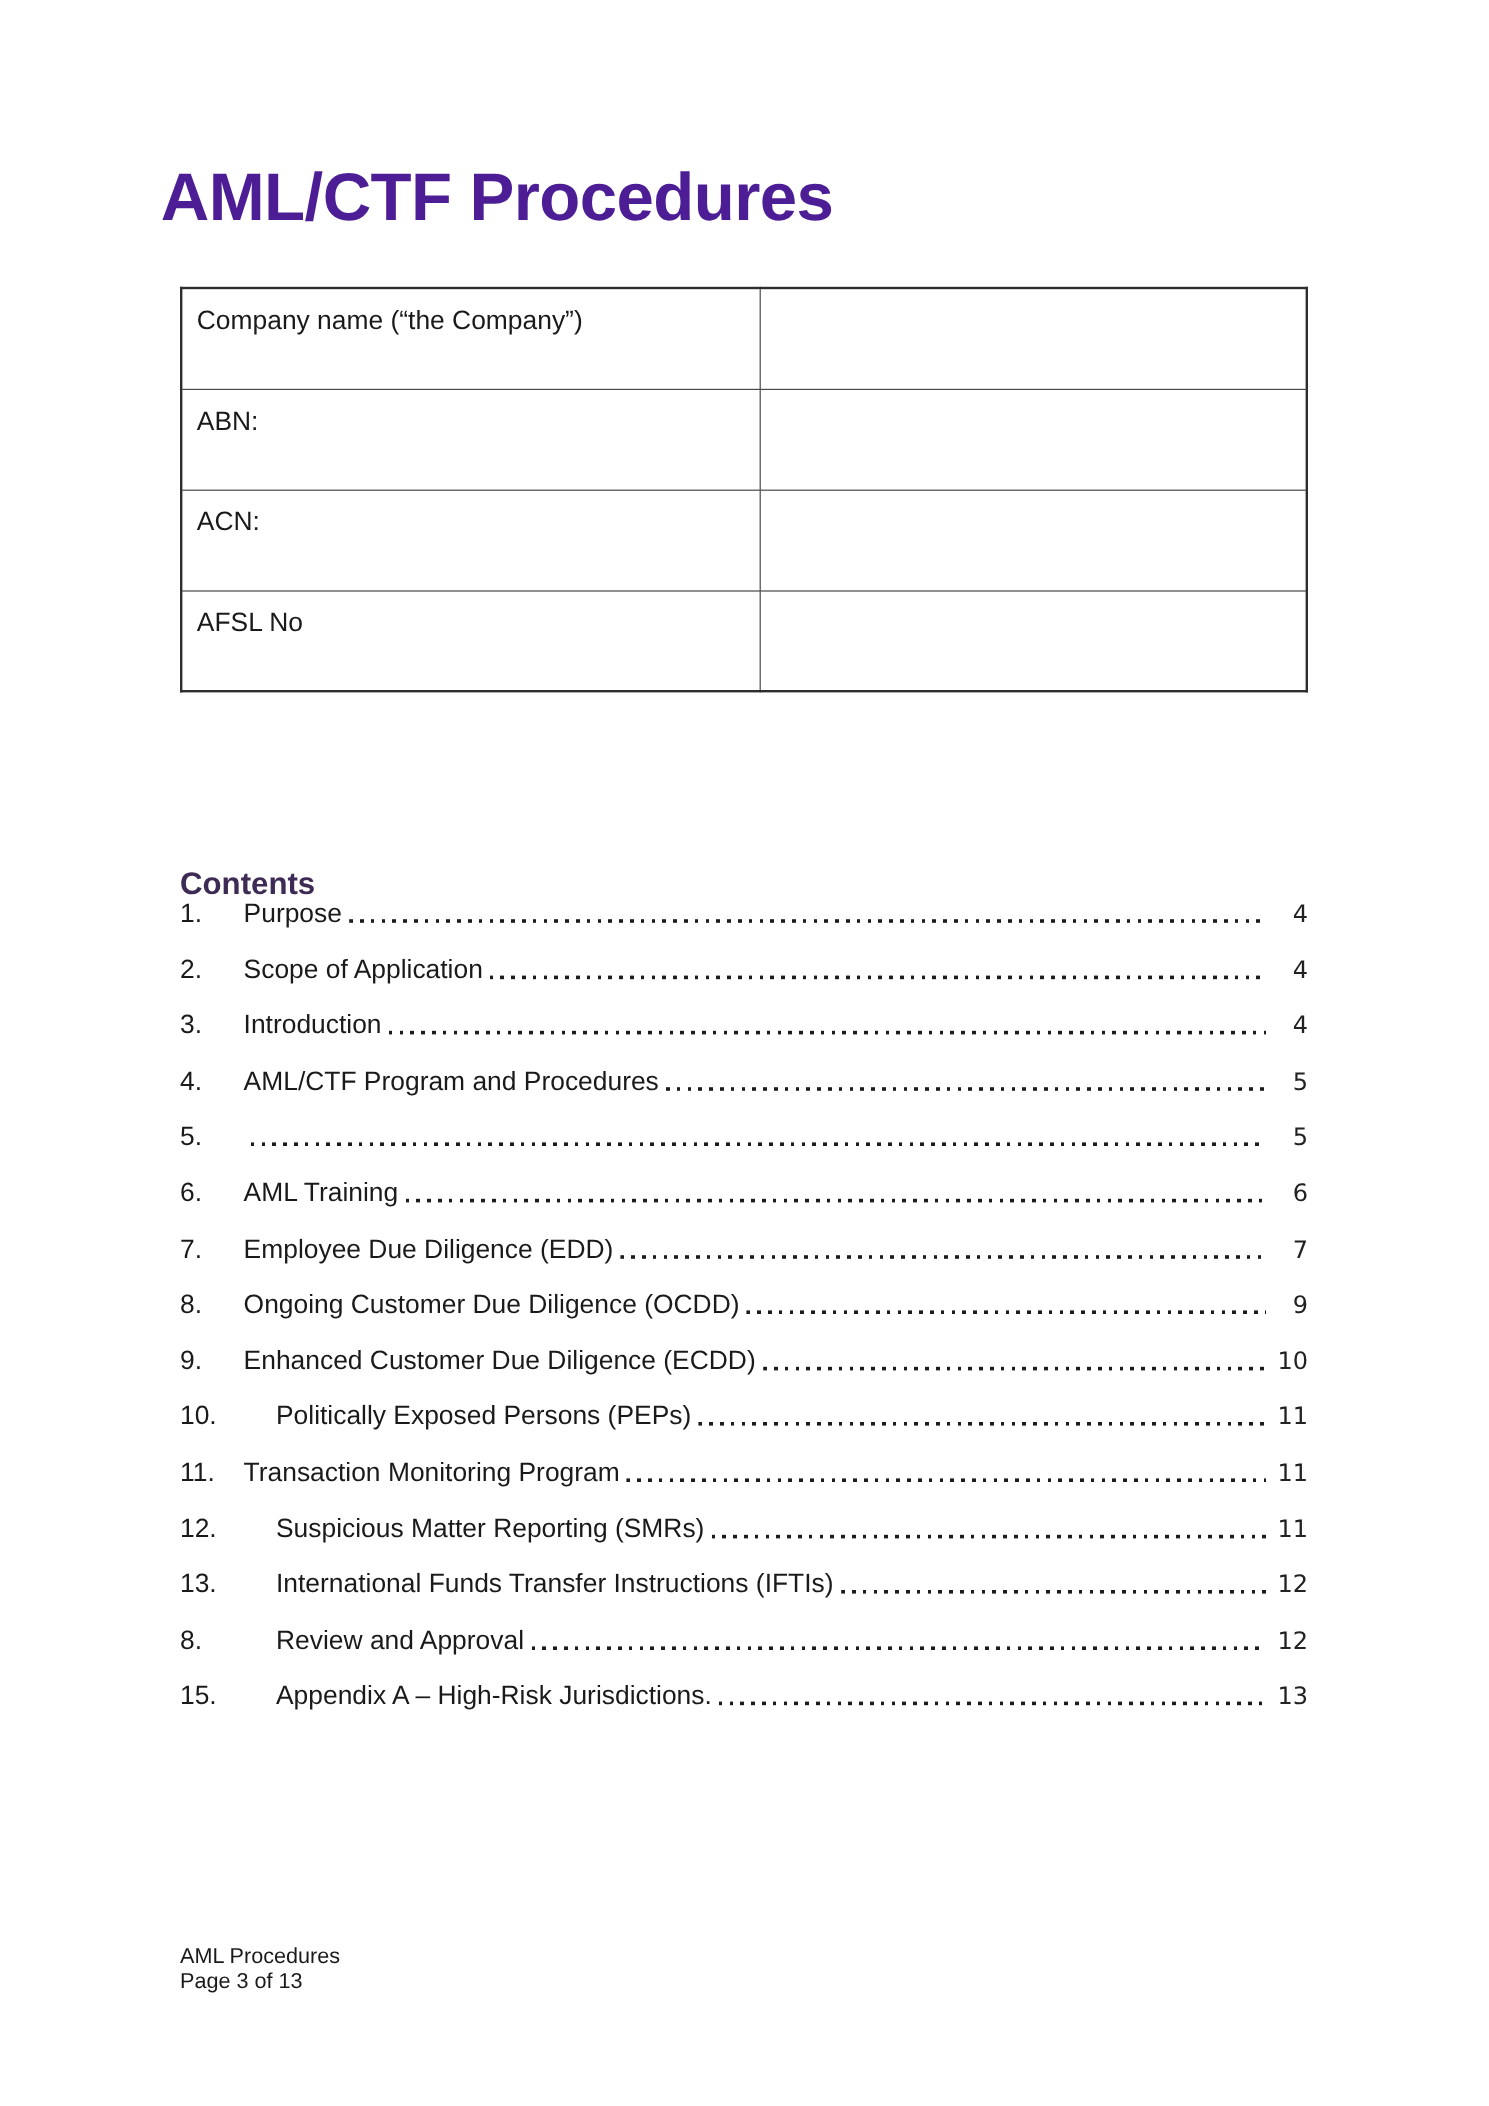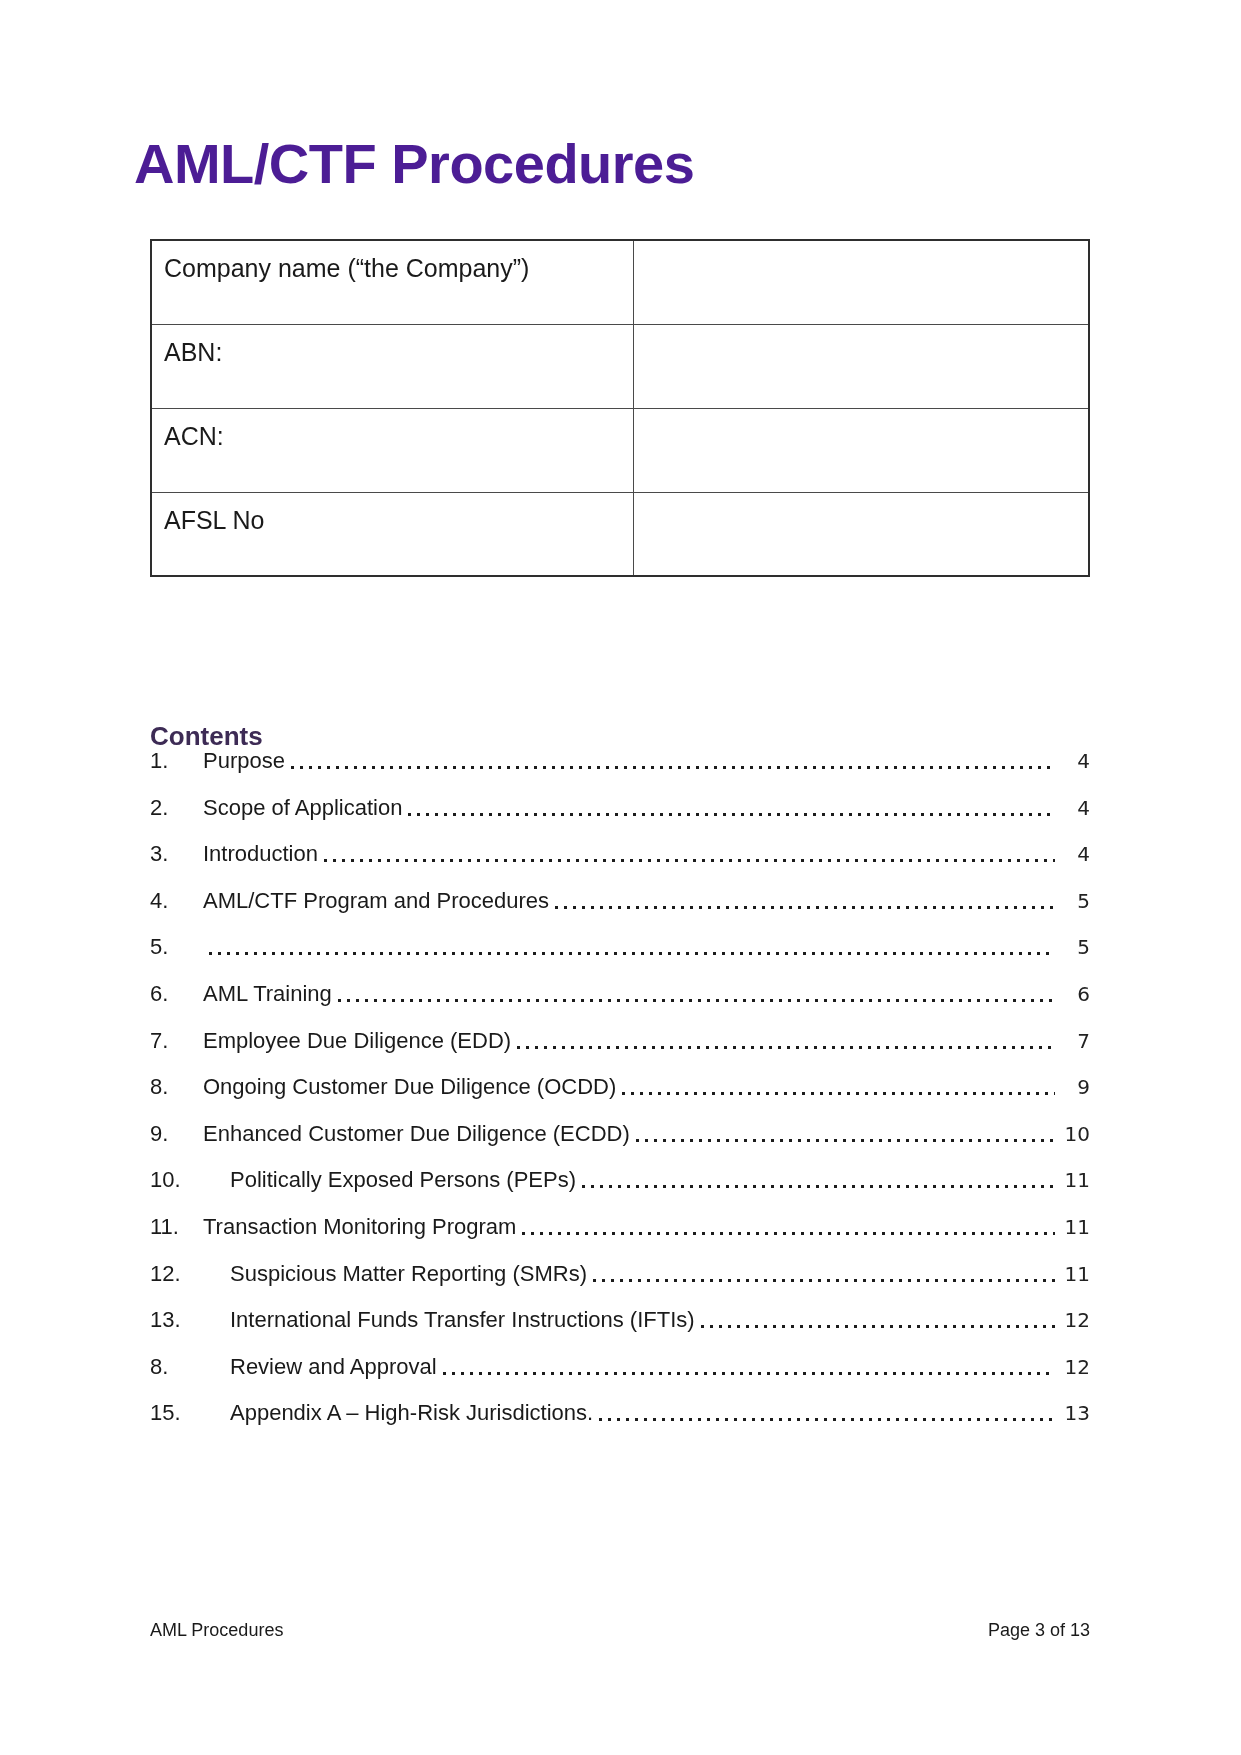--- a/index.html
+++ b/index.html
@@ -32,21 +32,21 @@
     left: 150px;
     top: 239px;
     width: 940px;
     border-collapse: collapse;
     border: 2px solid #2e2e2e;
   }
   table.info-table td {
     border: 1px solid #4a4a4a;
     vertical-align: top;
     padding: 13px 12px;
-    font-size: 25px;
+    font-size: 22px;
     height: 84px;
     box-sizing: border-box;
   }
   td.label-cell { width: 483px; }
   td.value-cell { width: 457px; }
 
   .contents-heading {
     position: absolute;
     left: 150px;
     top: 722px;
@@ -101,20 +101,21 @@
   }
   .footer {
     position: absolute;
     left: 150px;
     top: 1620px;
     width: 940px;
     display: flex;
     justify-content: space-between;
     font-size: 18px;
     color: #1a1a1a;
+    flex-direction: column;
   }
 </style>
 </head>
 <body>
 
 <div class="page">
 
   <h1 class="doc-title">AML/CTF Procedures</h1>
 
   <table class="info-table">

